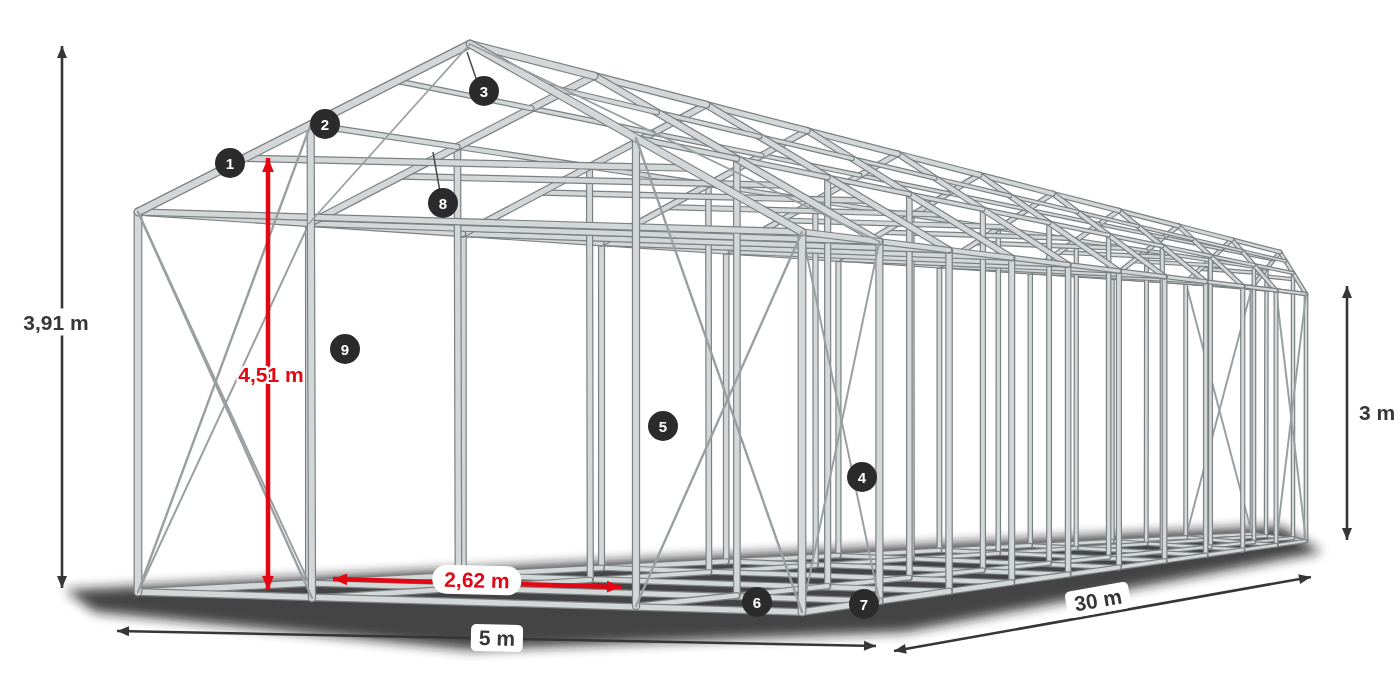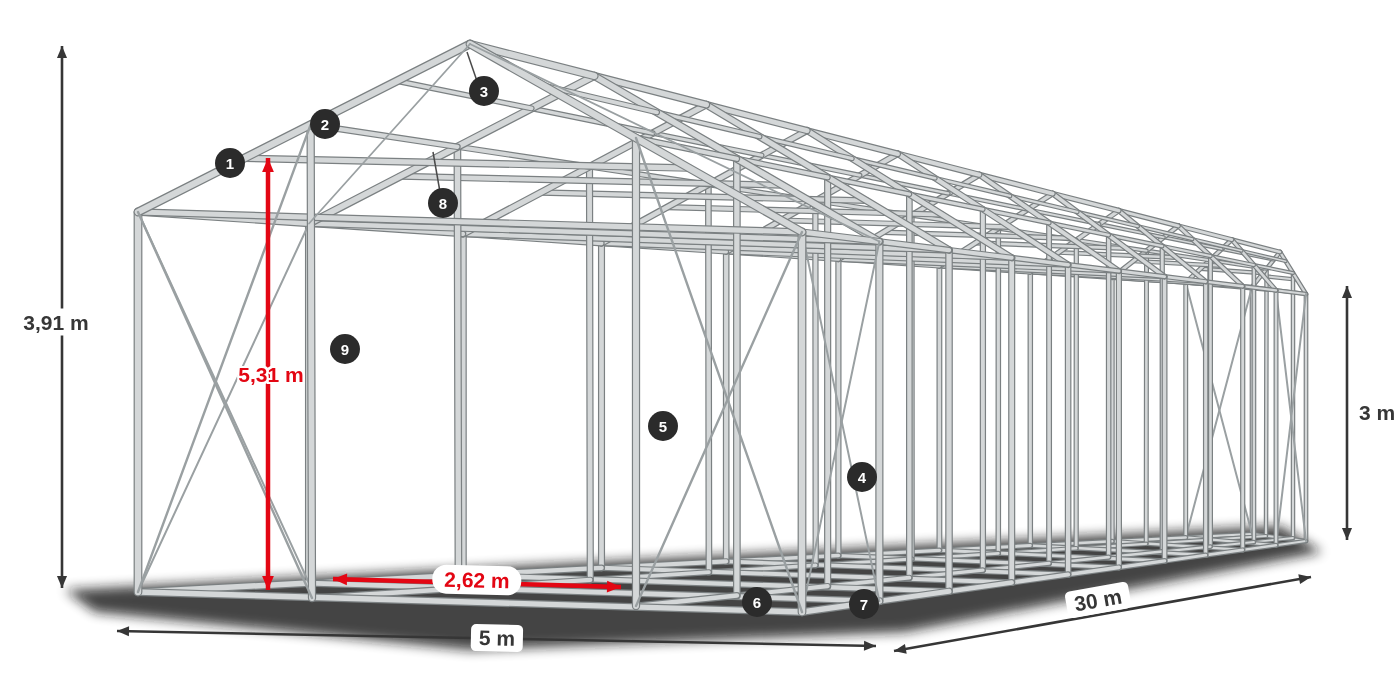--- a/index.html
+++ b/index.html
@@ -508,21 +508,21 @@
           <polygon points="621,587 606.8421277554887,592.488993852073 607.1686684662352,580.733528265197" fill="#e30613"></polygon>
         </g>
       </g>
     </svg>
 
   <div class="overlay" id="labels">
     <div class="dim-label bg" style="left:56px;top:322px;">3,91 m</div>
     <div class="dim-label bg" style="left:1377px;top:412px;">3 m</div>
     <div class="dim-label bg" style="left:497px;top:638px;transform:translate(-50%,-50%) rotate(1.2deg);">5 m</div>
     <div class="dim-label bg" style="left:1098px;top:600px;transform:translate(-50%,-50%) rotate(-10deg);">30 m</div>
-    <div class="dim-label red halo" style="left:271px;top:374px;">5,31 m</div>
+    <div class="dim-label red halo" style="left:271px;top:374px;">4,51 m</div>
     <div class="dim-label red bg pill" style="left:477px;top:580px;transform:translate(-50%,-50%) rotate(1.5deg);">2,62 m</div>
   </div>
 
   <div class="overlay" id="badges">
       <div class="badge" style="left: 230px; top: 163px;">1</div>
       <div class="badge" style="left: 325px; top: 124px;">2</div>
       <div class="badge" style="left: 484px; top: 91px;">3</div>
       <div class="badge" style="left: 862px; top: 477px;">4</div>
       <div class="badge" style="left: 663px; top: 426px;">5</div>
       <div class="badge" style="left: 757px; top: 602px;">6</div>

